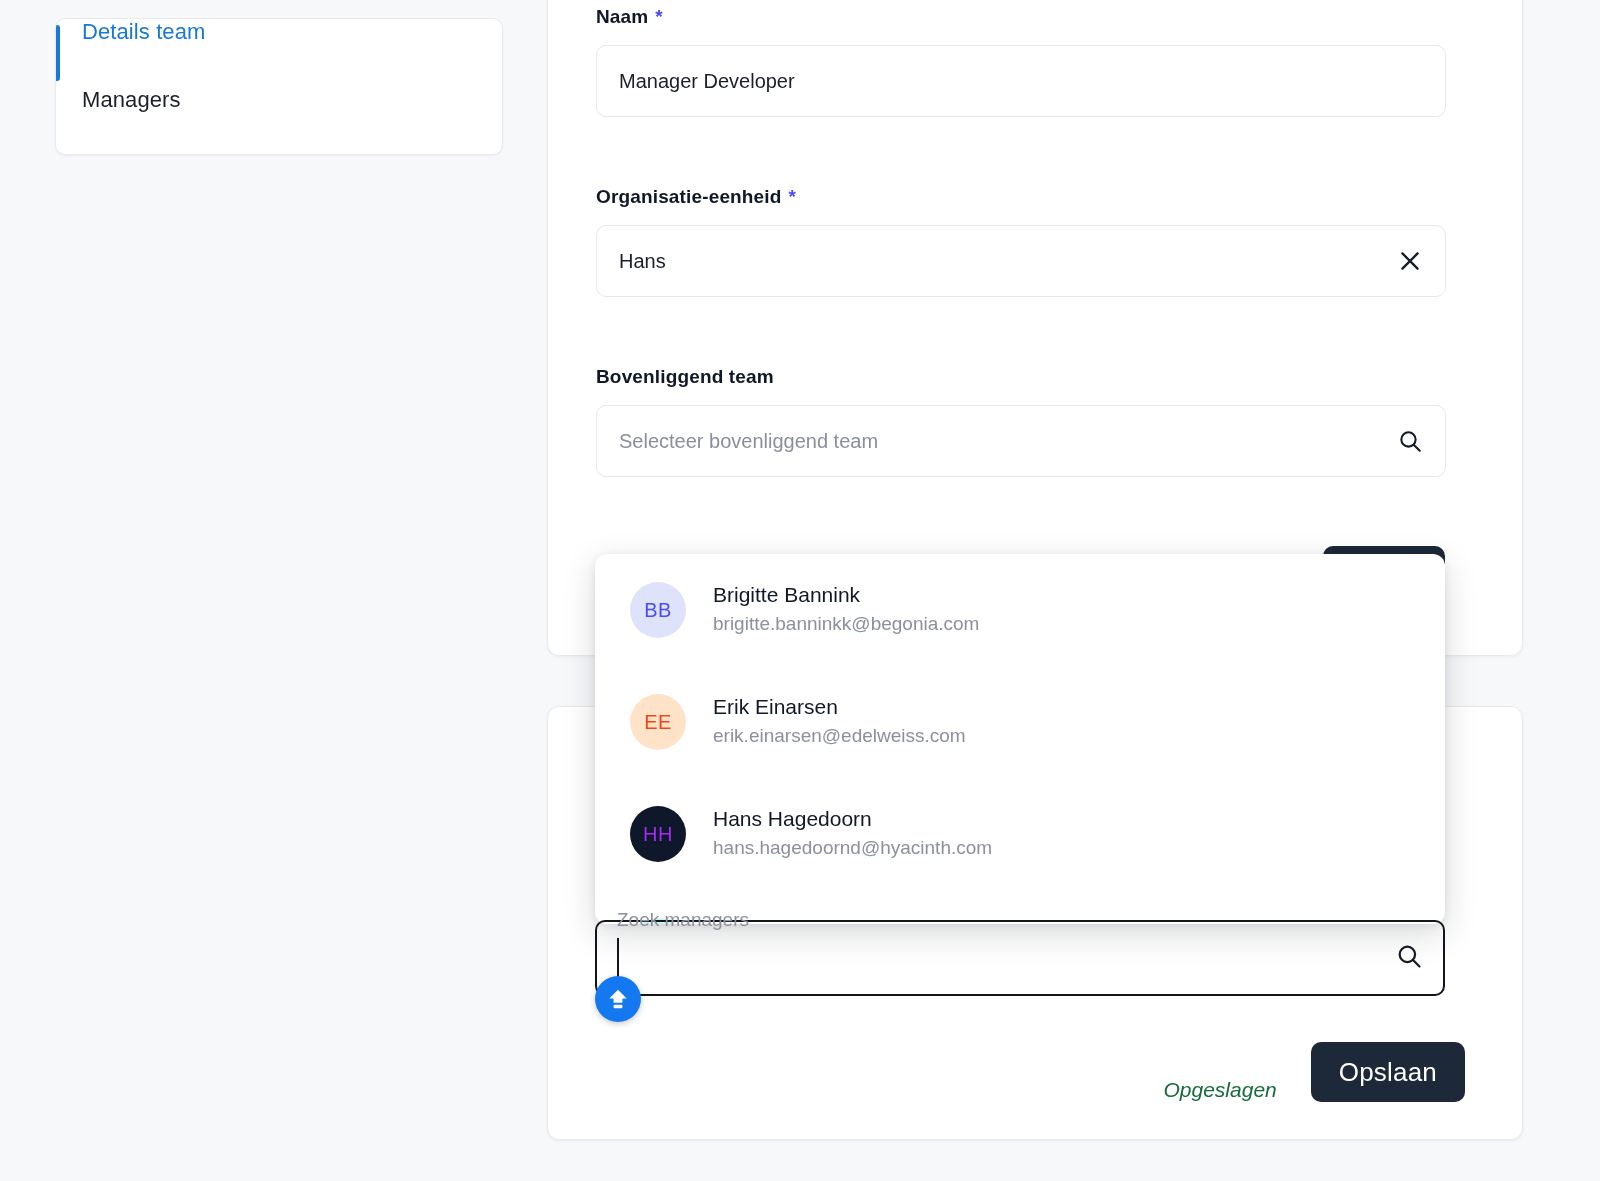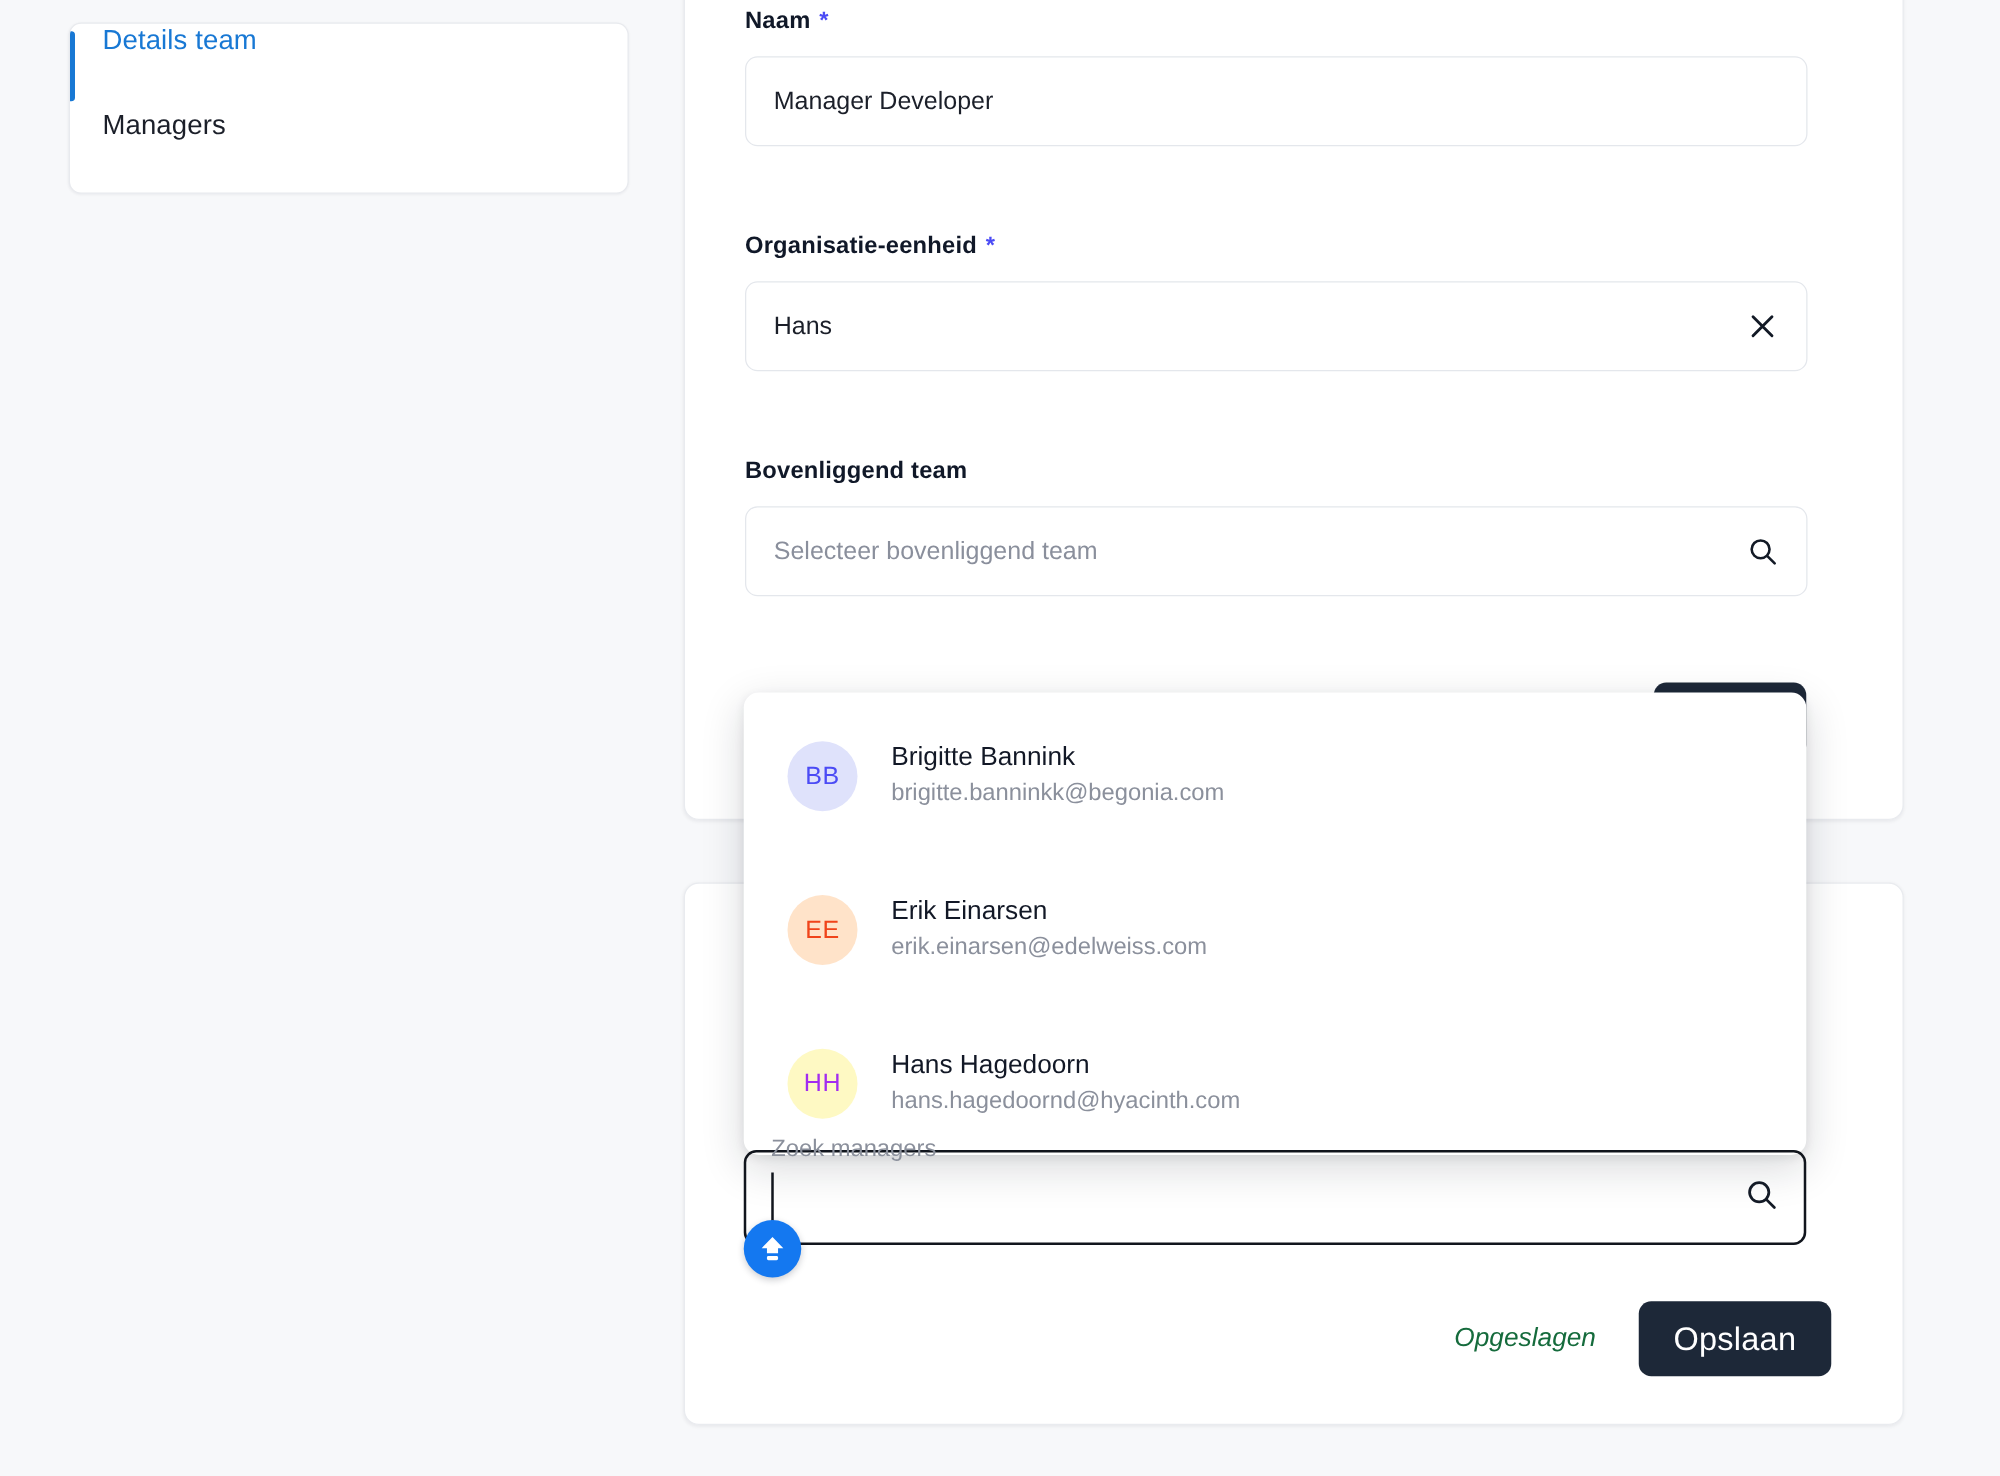--- a/index.html
+++ b/index.html
@@ -105,21 +105,20 @@
     border-radius: 12px;
     box-shadow: 0 10px 34px rgba(16,24,40,.16), 0 2px 8px rgba(16,24,40,.08);
     overflow: hidden;
     z-index: 30;
   }
   .dd-row {
     height: 112px;
     display: flex; align-items: center;
     padding-left: 35px;
     cursor: pointer;
-    margin-top: 11px;
   }
   .avatar {
     width: 56px; height: 56px; border-radius: 50%;
     display: flex; align-items: center; justify-content: center;
     font-size: 20px; letter-spacing: .5px;
     flex: 0 0 56px;
   }
   .dd-text { margin-left: 27px; }
   .dd-name { font-size: 21px; color: #121826; line-height: 1.35; }
   .dd-mail { font-size: 19px; color: #8b909c; line-height: 1.55; margin-top: 2px; }
@@ -168,21 +167,21 @@
     box-shadow: 0 2px 6px rgba(16,24,40,.22);
     z-index: 50;
     cursor: pointer;
   }
 
   
   .footer {
     position: absolute;
     left: 547px; top: 1040px;
     width: 976px; height: 62px;
-    display: flex; align-items: center; justify-content: flex-end;
+    display: flex; align-items: flex-end; justify-content: flex-end;
     padding-right: 58px;
     z-index: 20;
   }
   .saved-text {
     font-size: 21px;
     font-style: italic;
     color: #156b3c;
     margin-right: 34px;
   }
   .save-btn {
@@ -271,21 +270,21 @@
       <span class="avatar" style="background:#ffe3c9;color:#f0441a;">
         <span>EE</span>
       </span>
       <span class="dd-text">
         <span class="dd-name">Erik Einarsen</span><br>
         <span class="dd-mail">erik.einarsen@edelweiss.com</span>
       </span>
     </div>
 
     <div class="dd-row">
-      <span class="avatar" style="background:#fef9c3;color:#a22cf0;">
+      <span class="avatar" style="background:#0f172a;color:#a22cf0;">
         <span>HH</span>
       </span>
       <span class="dd-text">
         <span class="dd-name">Hans Hagedoorn</span><br>
         <span class="dd-mail">hans.hagedoornd@hyacinth.com</span>
       </span>
     </div>
 
     <div class="dd-row">
       <span class="avatar" style="background:#cdf5e6;color:#13a37a;">

